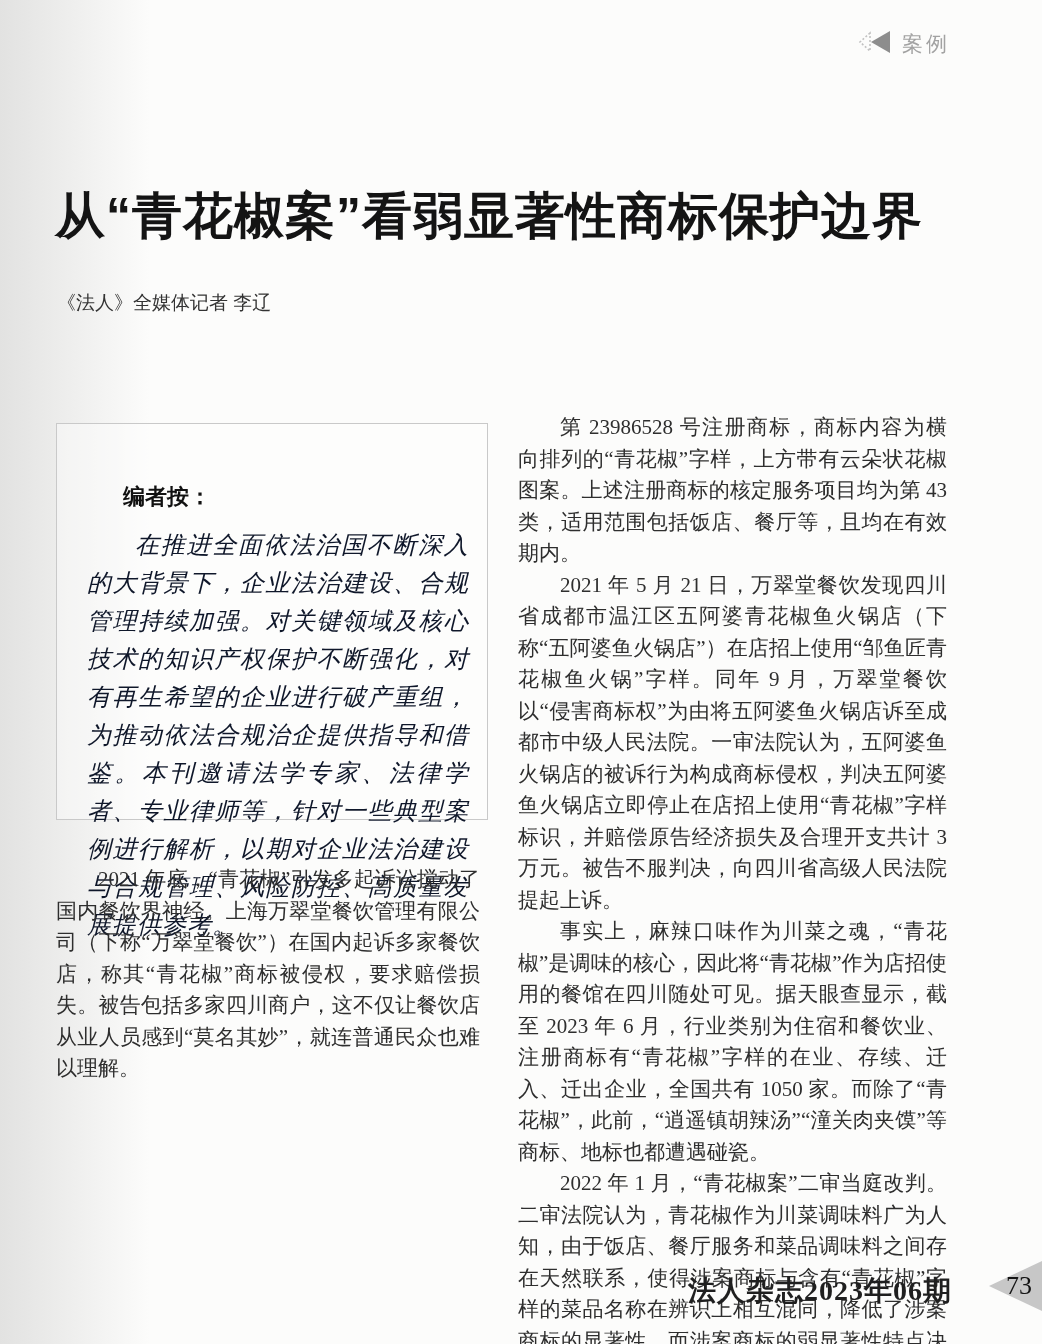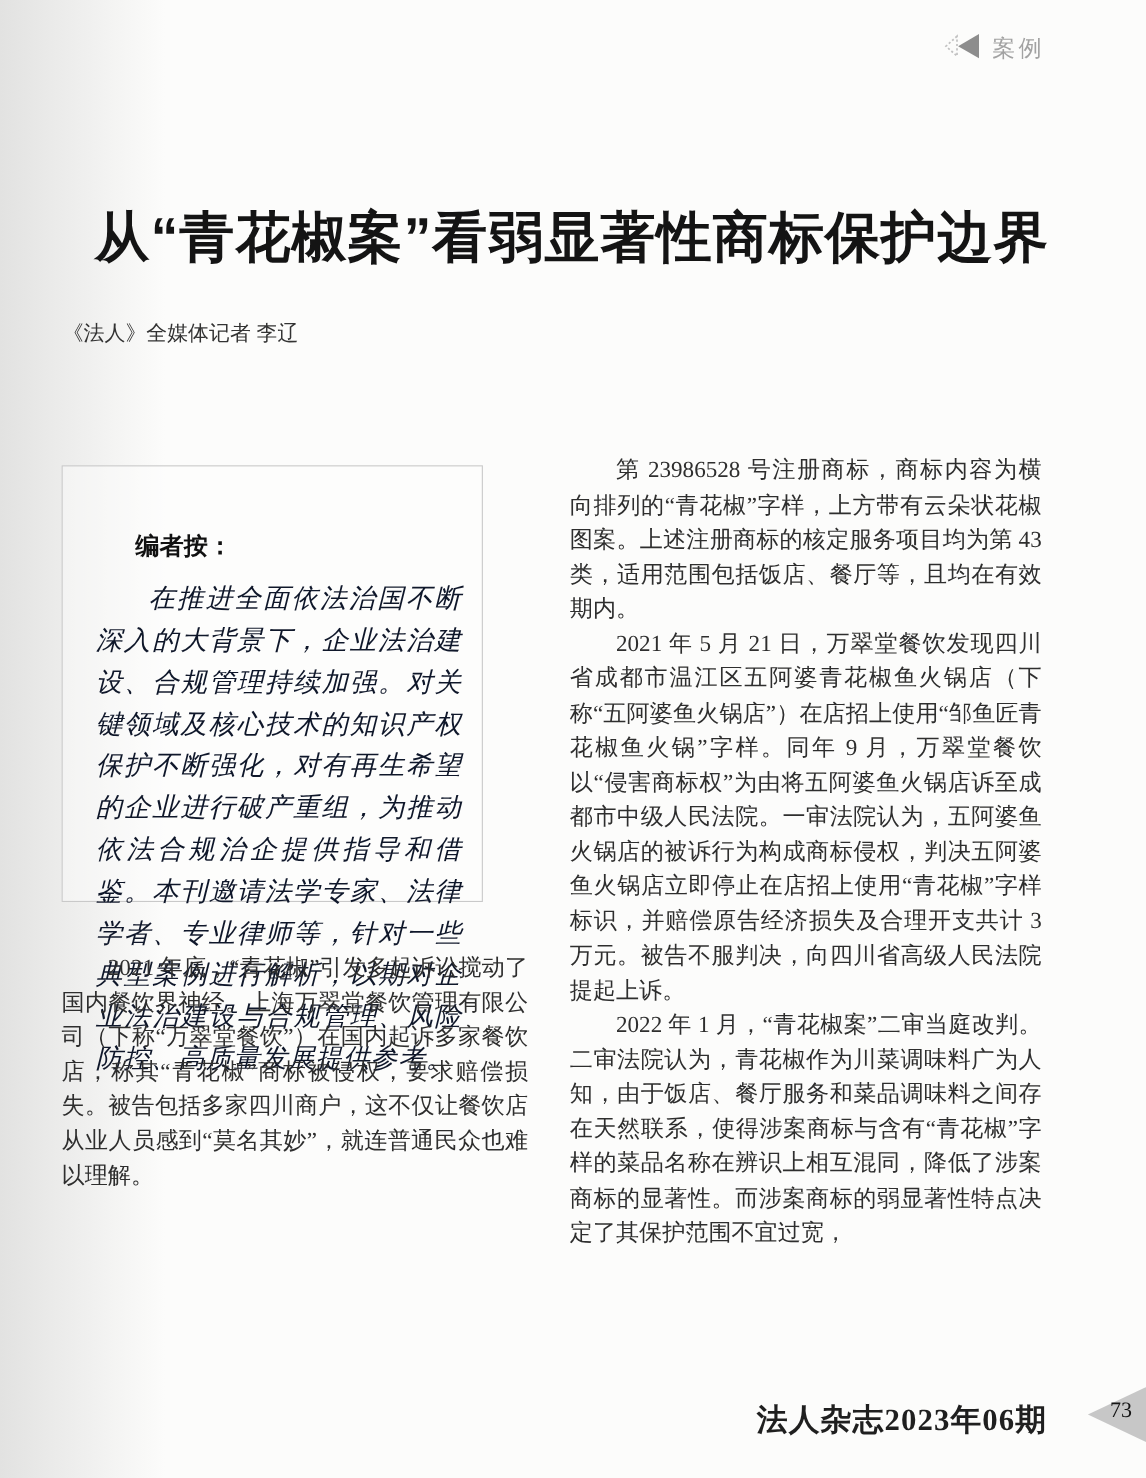--- a/index.html
+++ b/index.html
@@ -24,31 +24,31 @@
     font-family: "Liberation Sans", "DejaVu Sans", sans-serif;
     font-size: 21px; color: #a2a2a2; letter-spacing: 3px;
   }
   .corner-header svg { display: block; }
   
   .article-title {
     position: absolute; left: 55px; top: 184px; width: 930px;
     margin: 0;
     font-family: "Liberation Sans", "DejaVu Sans", sans-serif;
     font-weight: bold; font-size: 50px; line-height: 64px;
-    letter-spacing: 1px; color: #141414; text-align: center;
+    letter-spacing: 1px; color: #141414;
   }
   .article-byline {
     position: absolute; left: 57px; top: 290px;
     font-family: "Liberation Sans", "DejaVu Sans", sans-serif;
     font-size: 19px; color: #333;
   }
   
   .editor-note {
     position: absolute; left: 56px; top: 423px;
-    width: 383px; height: 397px;
+    width: 432px; height: 397px;
     border: 1px solid #c9c9c9;
     background: rgba(255,255,255,0.4);
     box-sizing: border-box;
   }
   .editor-heading {
     margin: 58px 0 0 66px;
     font-family: "Liberation Sans", "DejaVu Sans", sans-serif;
     font-weight: bold; font-size: 22px; color: #111;
   }
   .editor-body {
@@ -72,21 +72,21 @@
   }
   .corner-triangle {
     position: absolute; right: 0; top: 1261px;
     width: 53px; height: 50px;
     background: #c7c7c7;
     clip-path: polygon(100% 0%, 0% 50%, 100% 100%);
   }
   .page-number {
     position: absolute; right: 5px; top: 1271px;
     width: 36px; text-align: center;
-    font-size: 20px; color: #151515;
+    font-size: 26px; color: #151515;
   }
 </style>
 </head>
 <body>
 
 <div class="page">
 
   <div class="edge-shade"></div>
 
   <div class="corner-header">
@@ -106,20 +106,21 @@
     <p class="editor-body">在推进全面依法治国不断深入的大背景下，企业法治建设、合规管理持续加强。对关键领域及核心技术的知识产权保护不断强化，对有再生希望的企业进行破产重组，为推动依法合规治企提供指导和借鉴。本刊邀请法学专家、法律学者、专业律师等，针对一些典型案例进行解析，以期对企业法治建设与合规管理、风险防控、高质量发展提供参考。</p>
   </section>
 
   <div class="col col-left">
     <p>2021 年底，“青花椒”引发多起诉讼搅动了国内餐饮界神经。上海万翠堂餐饮管理有限公司（下称“万翠堂餐饮”）在国内起诉多家餐饮店，称其“青花椒”商标被侵权，要求赔偿损失。被告包括多家四川商户，这不仅让餐饮店从业人员感到“莫名其妙”，就连普通民众也难以理解。</p>
   </div>
 
   <div class="col col-right">
     <p>第 23986528 号注册商标，商标内容为横向排列的“青花椒”字样，上方带有云朵状花椒图案。上述注册商标的核定服务项目均为第 43 类，适用范围包括饭店、餐厅等，且均在有效期内。</p>
     <p>2021 年 5 月 21 日，万翠堂餐饮发现四川省成都市温江区五阿婆青花椒鱼火锅店（下称“五阿婆鱼火锅店”）在店招上使用“邹鱼匠青花椒鱼火锅”字样。同年 9 月，万翠堂餐饮以“侵害商标权”为由将五阿婆鱼火锅店诉至成都市中级人民法院。一审法院认为，五阿婆鱼火锅店的被诉行为构成商标侵权，判决五阿婆鱼火锅店立即停止在店招上使用“青花椒”字样标识，并赔偿原告经济损失及合理开支共计 3 万元。被告不服判决，向四川省高级人民法院提起上诉。</p>
+    <p>事实上，麻辣口味作为川菜之魂，“青花椒”是调味的核心，因此将“青花椒”作为店招使用的餐馆在四川随处可见。据天眼查显示，截至 2023 年 6 月，行业类别为住宿和餐饮业、注册商标有“青花椒”字样的在业、存续、迁入、迁出企业，全国共有 1050 家。而除了“青花椒”，此前，“逍遥镇胡辣汤”“潼关肉夹馍”等商标、地标也都遭遇碰瓷。</p>
     <p>2022 年 1 月，“青花椒案”二审当庭改判。二审法院认为，青花椒作为川菜调味料广为人知，由于饭店、餐厅服务和菜品调味料之间存在天然联系，使得涉案商标与含有“青花椒”字样的菜品名称在辨识上相互混同，降低了涉案商标的显著性。而涉案商标的弱显著性特点决定了其保护范围不宜过宽，</p>
   </div>
 
   <div class="footer-journal">法人杂志2023年06期</div>
 
   <div class="corner-triangle"></div>
 
   <div class="page-number">73</div>
 
 </div>

